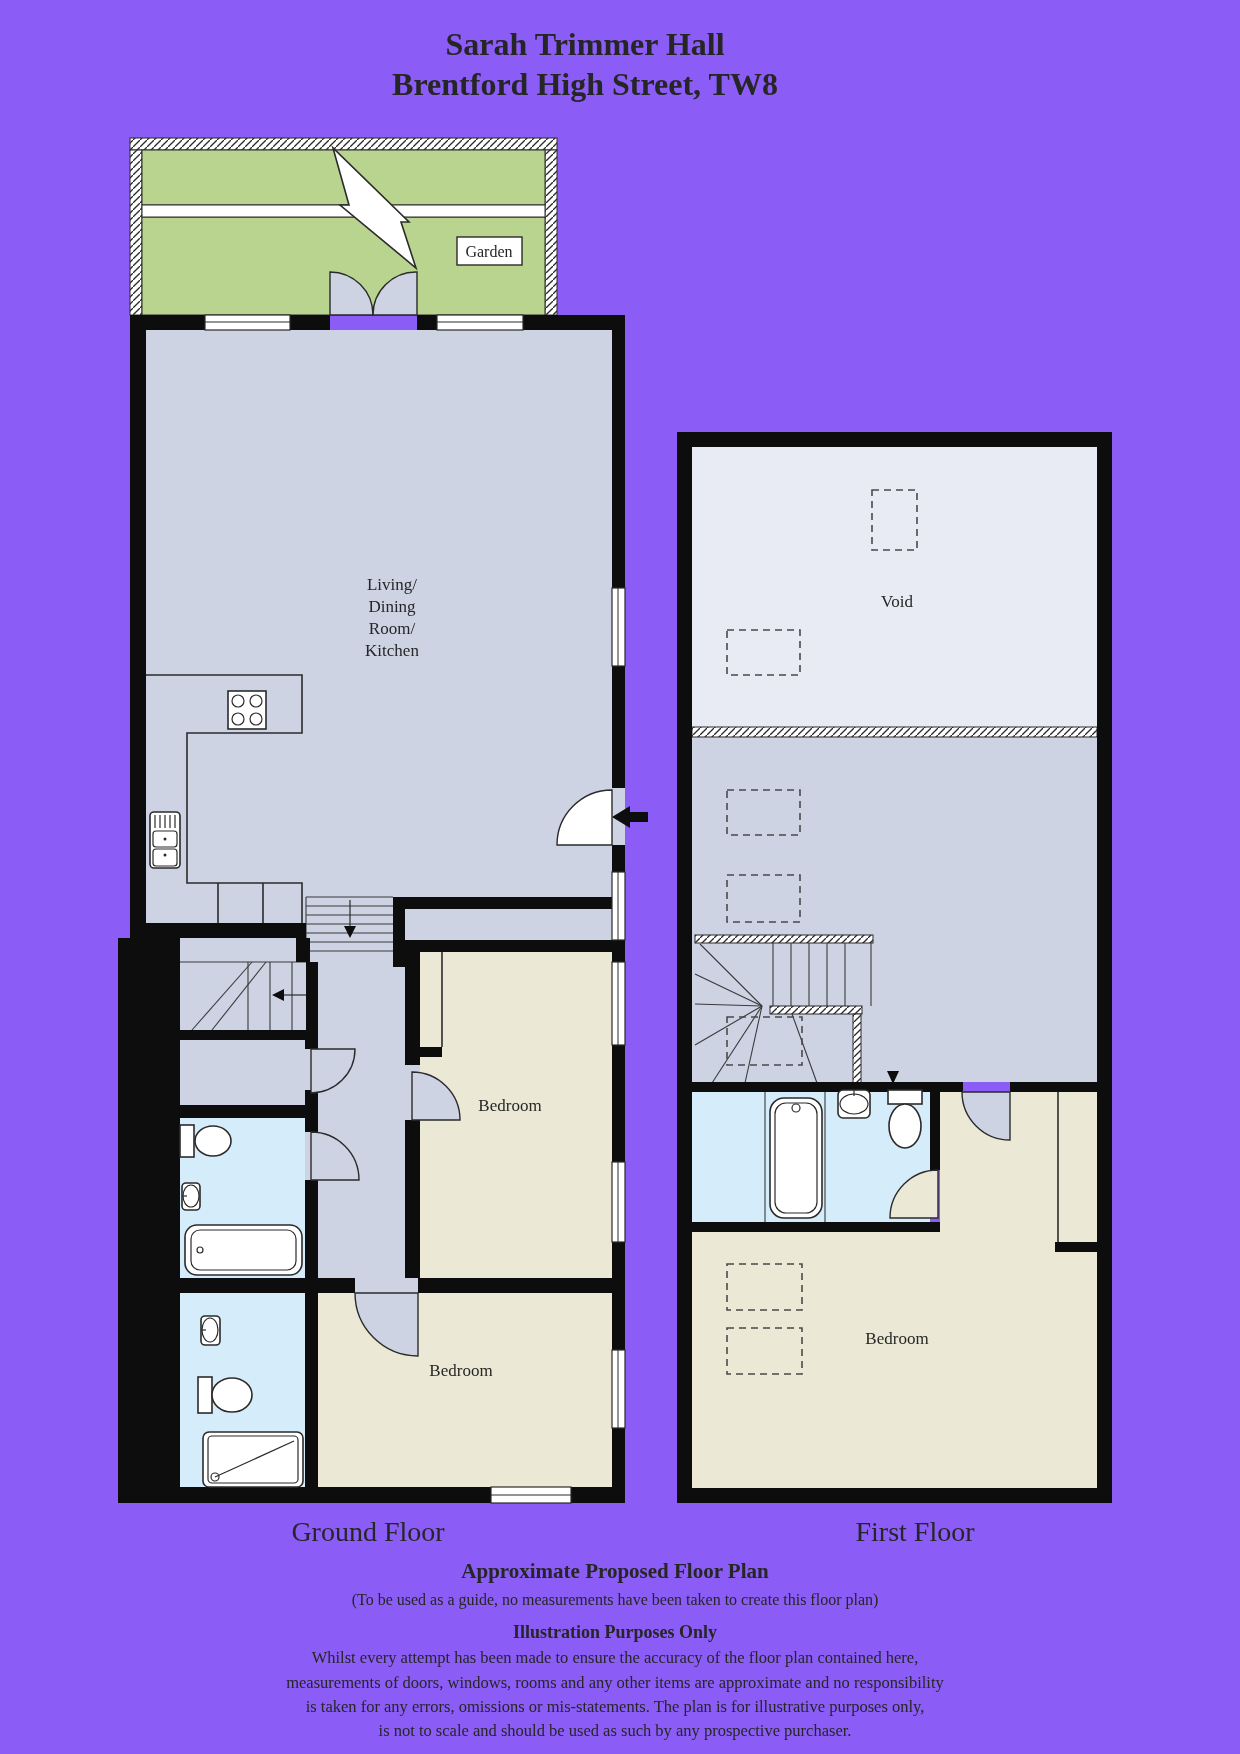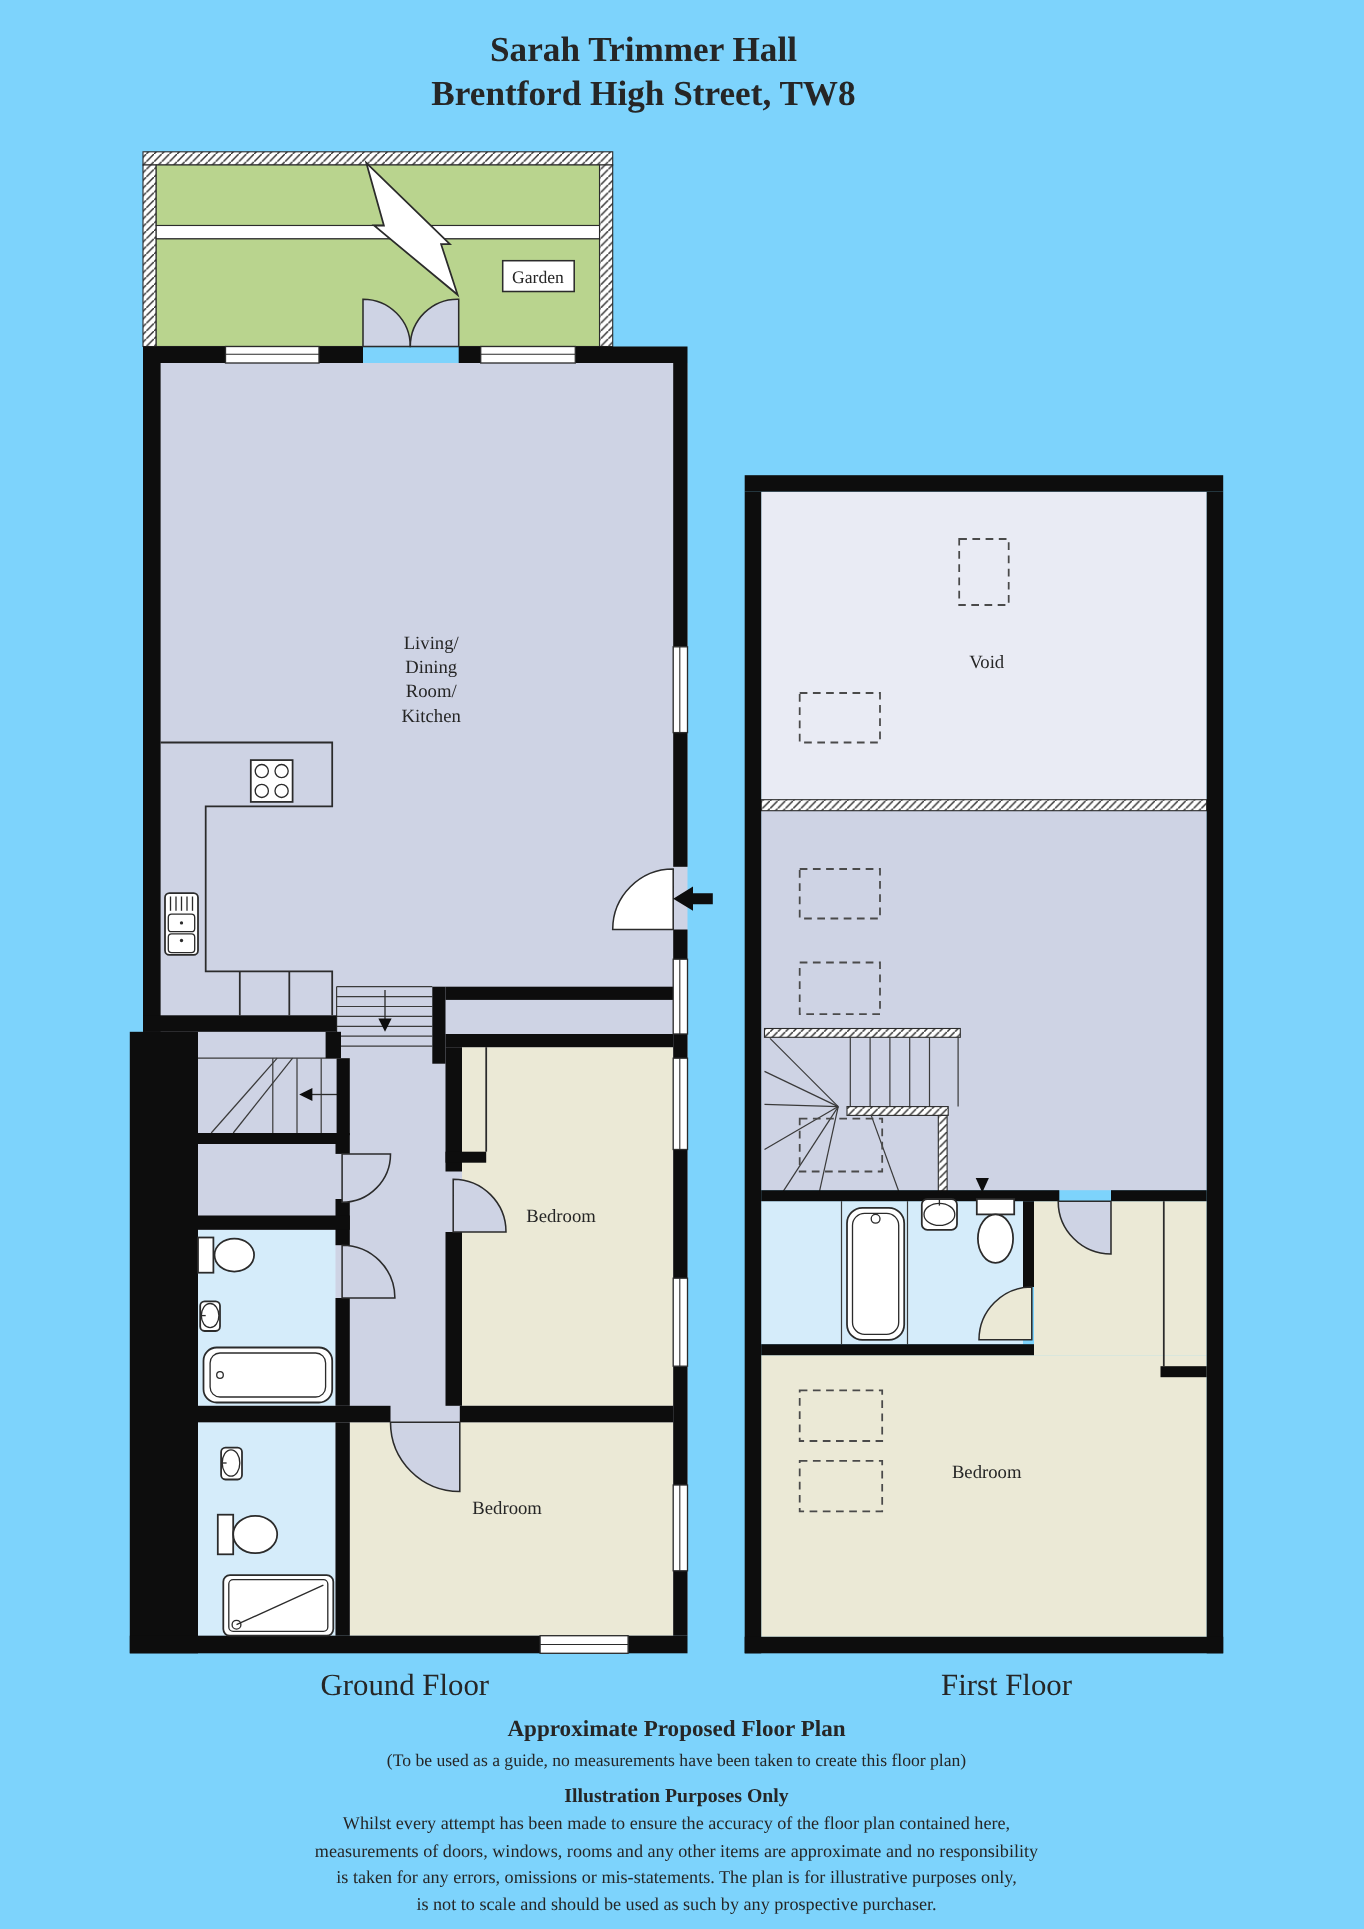--- a/index.html
+++ b/index.html
@@ -1,16 +1,16 @@
 <!DOCTYPE html>
 <html><head>
 <meta charset="utf-8">
 <style>
   html,body{margin:0;padding:0;background:#ffffff;}
-  .page{width:1240px;height:1754px;background:#7dd3fc;position:relative;font-family:"Liberation Serif","DejaVu Serif",serif;}
+  .page{width:1240px;height:1754px;background:#8b5cf6;position:relative;font-family:"Liberation Serif","DejaVu Serif",serif;}
   svg{display:block;}
   .thin{stroke:#2b2b2b;stroke-width:1.6;fill:none;}
   .hair{stroke:#3a3a3a;stroke-width:1.1;fill:none;}
   .fixture{fill:#ffffff;stroke:#2b2b2b;stroke-width:1.6;}
   .fixline{stroke:#2b2b2b;stroke-width:1.2;fill:none;}
   .win{fill:#ffffff;stroke:#2b2b2b;stroke-width:1.2;}
   .winline{stroke:#2b2b2b;stroke-width:1;}
   .dash{fill:none;stroke:#4a4a4a;stroke-width:1.6;stroke-dasharray:7 5;}
   .doorarc{stroke:#2b2b2b;stroke-width:1.4;}
   .arrow{fill:#0d0d0d;stroke:none;}

